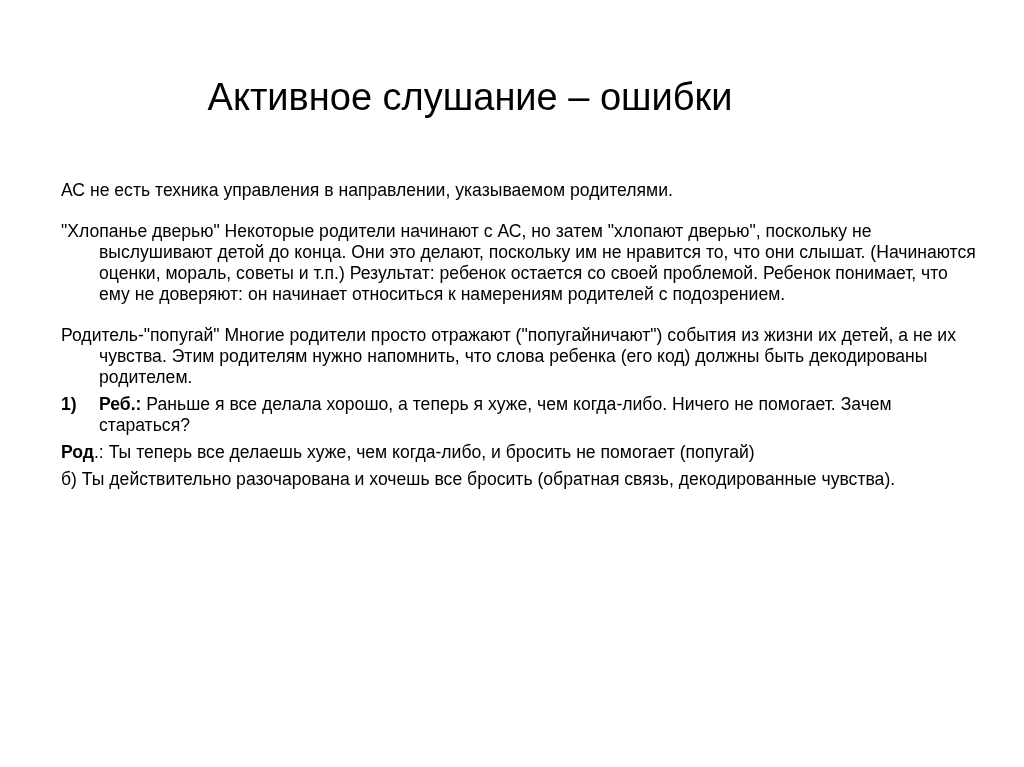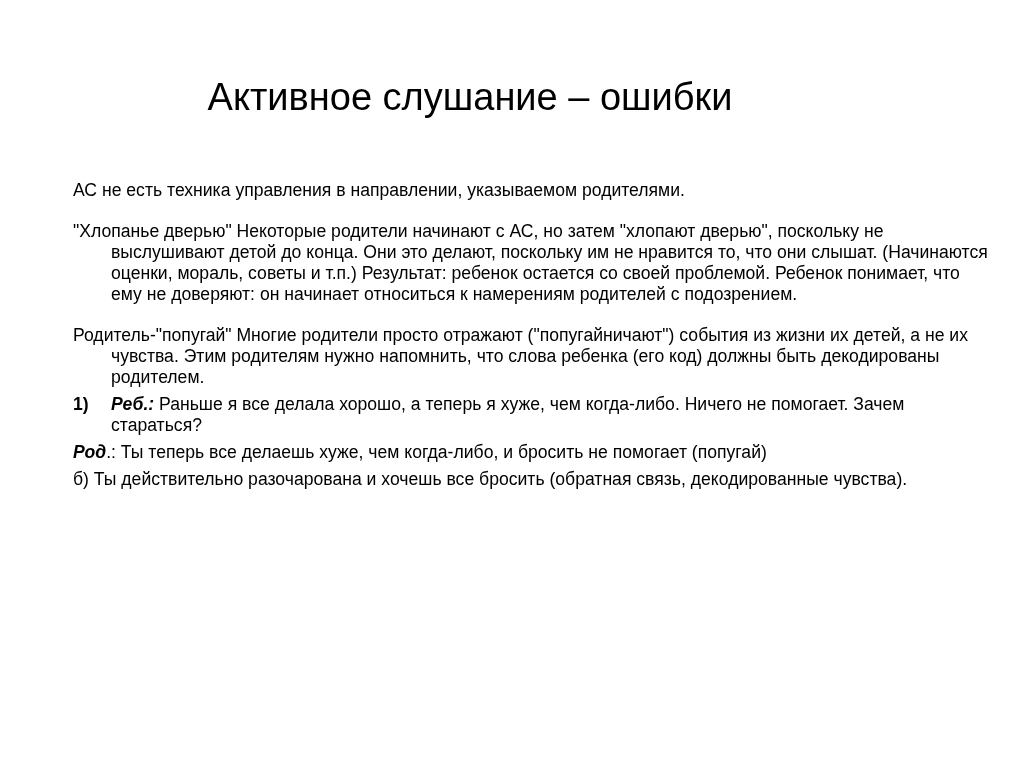--- a/index.html
+++ b/index.html
@@ -1,28 +1,28 @@
 <!DOCTYPE html>
 <html><head>
   <meta charset="utf-8">
   <style>
     html, body { margin: 0; padding: 0; background: #ffffff; }
     body { width: 1024px; height: 767px; position: relative; overflow: hidden;
            font-family: "Liberation Sans", sans-serif; color: #000; }
     .title { position: absolute; left: 0; width: 940px; top: 74px; text-align: center;
              font-size: 38px; line-height: 46px; font-weight: normal; }
-    .content { position: absolute; left: 73px; top: 180px; width: 920px;
+    .content { position: absolute; left: 61px; top: 180px; width: 920px;
                font-size: 17.6px; line-height: 21px; }
     .p { margin: 0; padding-left: 38px; text-indent: -38px; }
     .gap-xl { margin-top: 20px; }
     .gap-sm { margin-top: 6px; }
     .num-row { display: flex; }
     .num { width: 38px; flex: 0 0 38px; font-weight: bold; }
     .num-body { flex: 1; }
-    b { font-weight: bold; font-style: italic; }
+    b { font-weight: bold; }
   </style>
 </head>
 <body>
 
 <div>
   <div class="title">Активное слушание – ошибки</div>
 
   <div class="content">
     <p class="p">АС не есть техника управления в направлении, указываемом родителями.</p>
 

